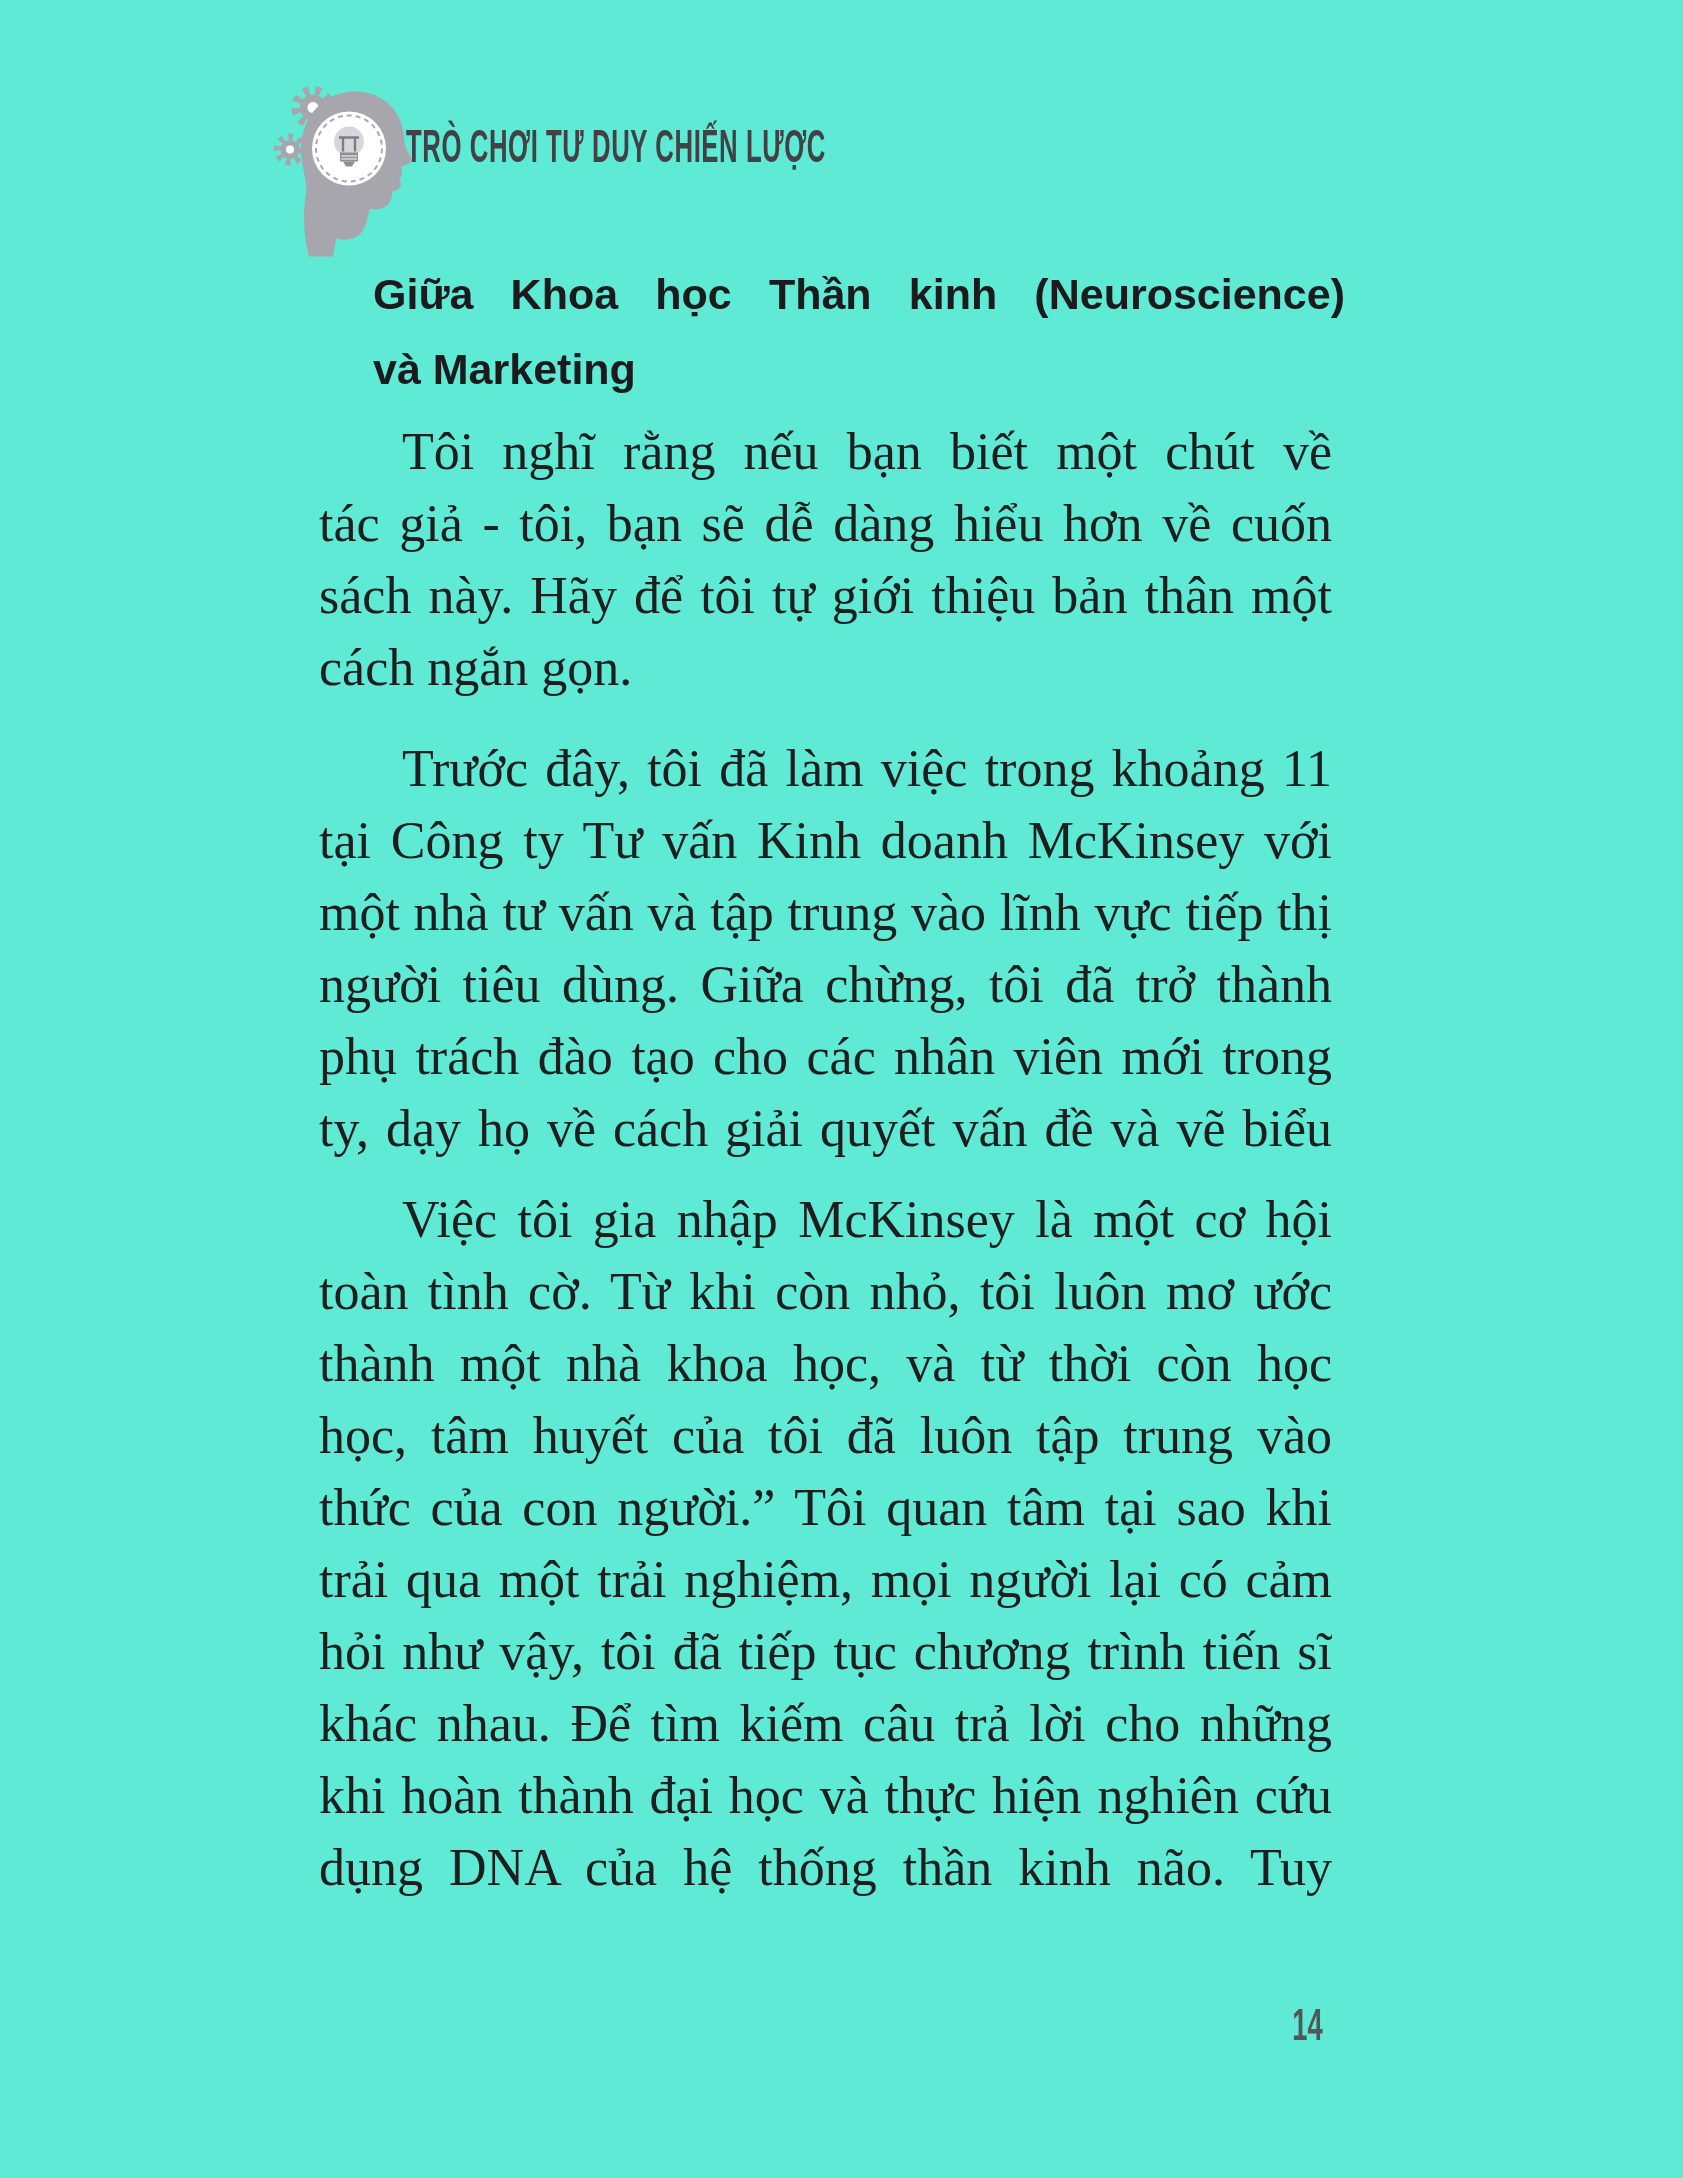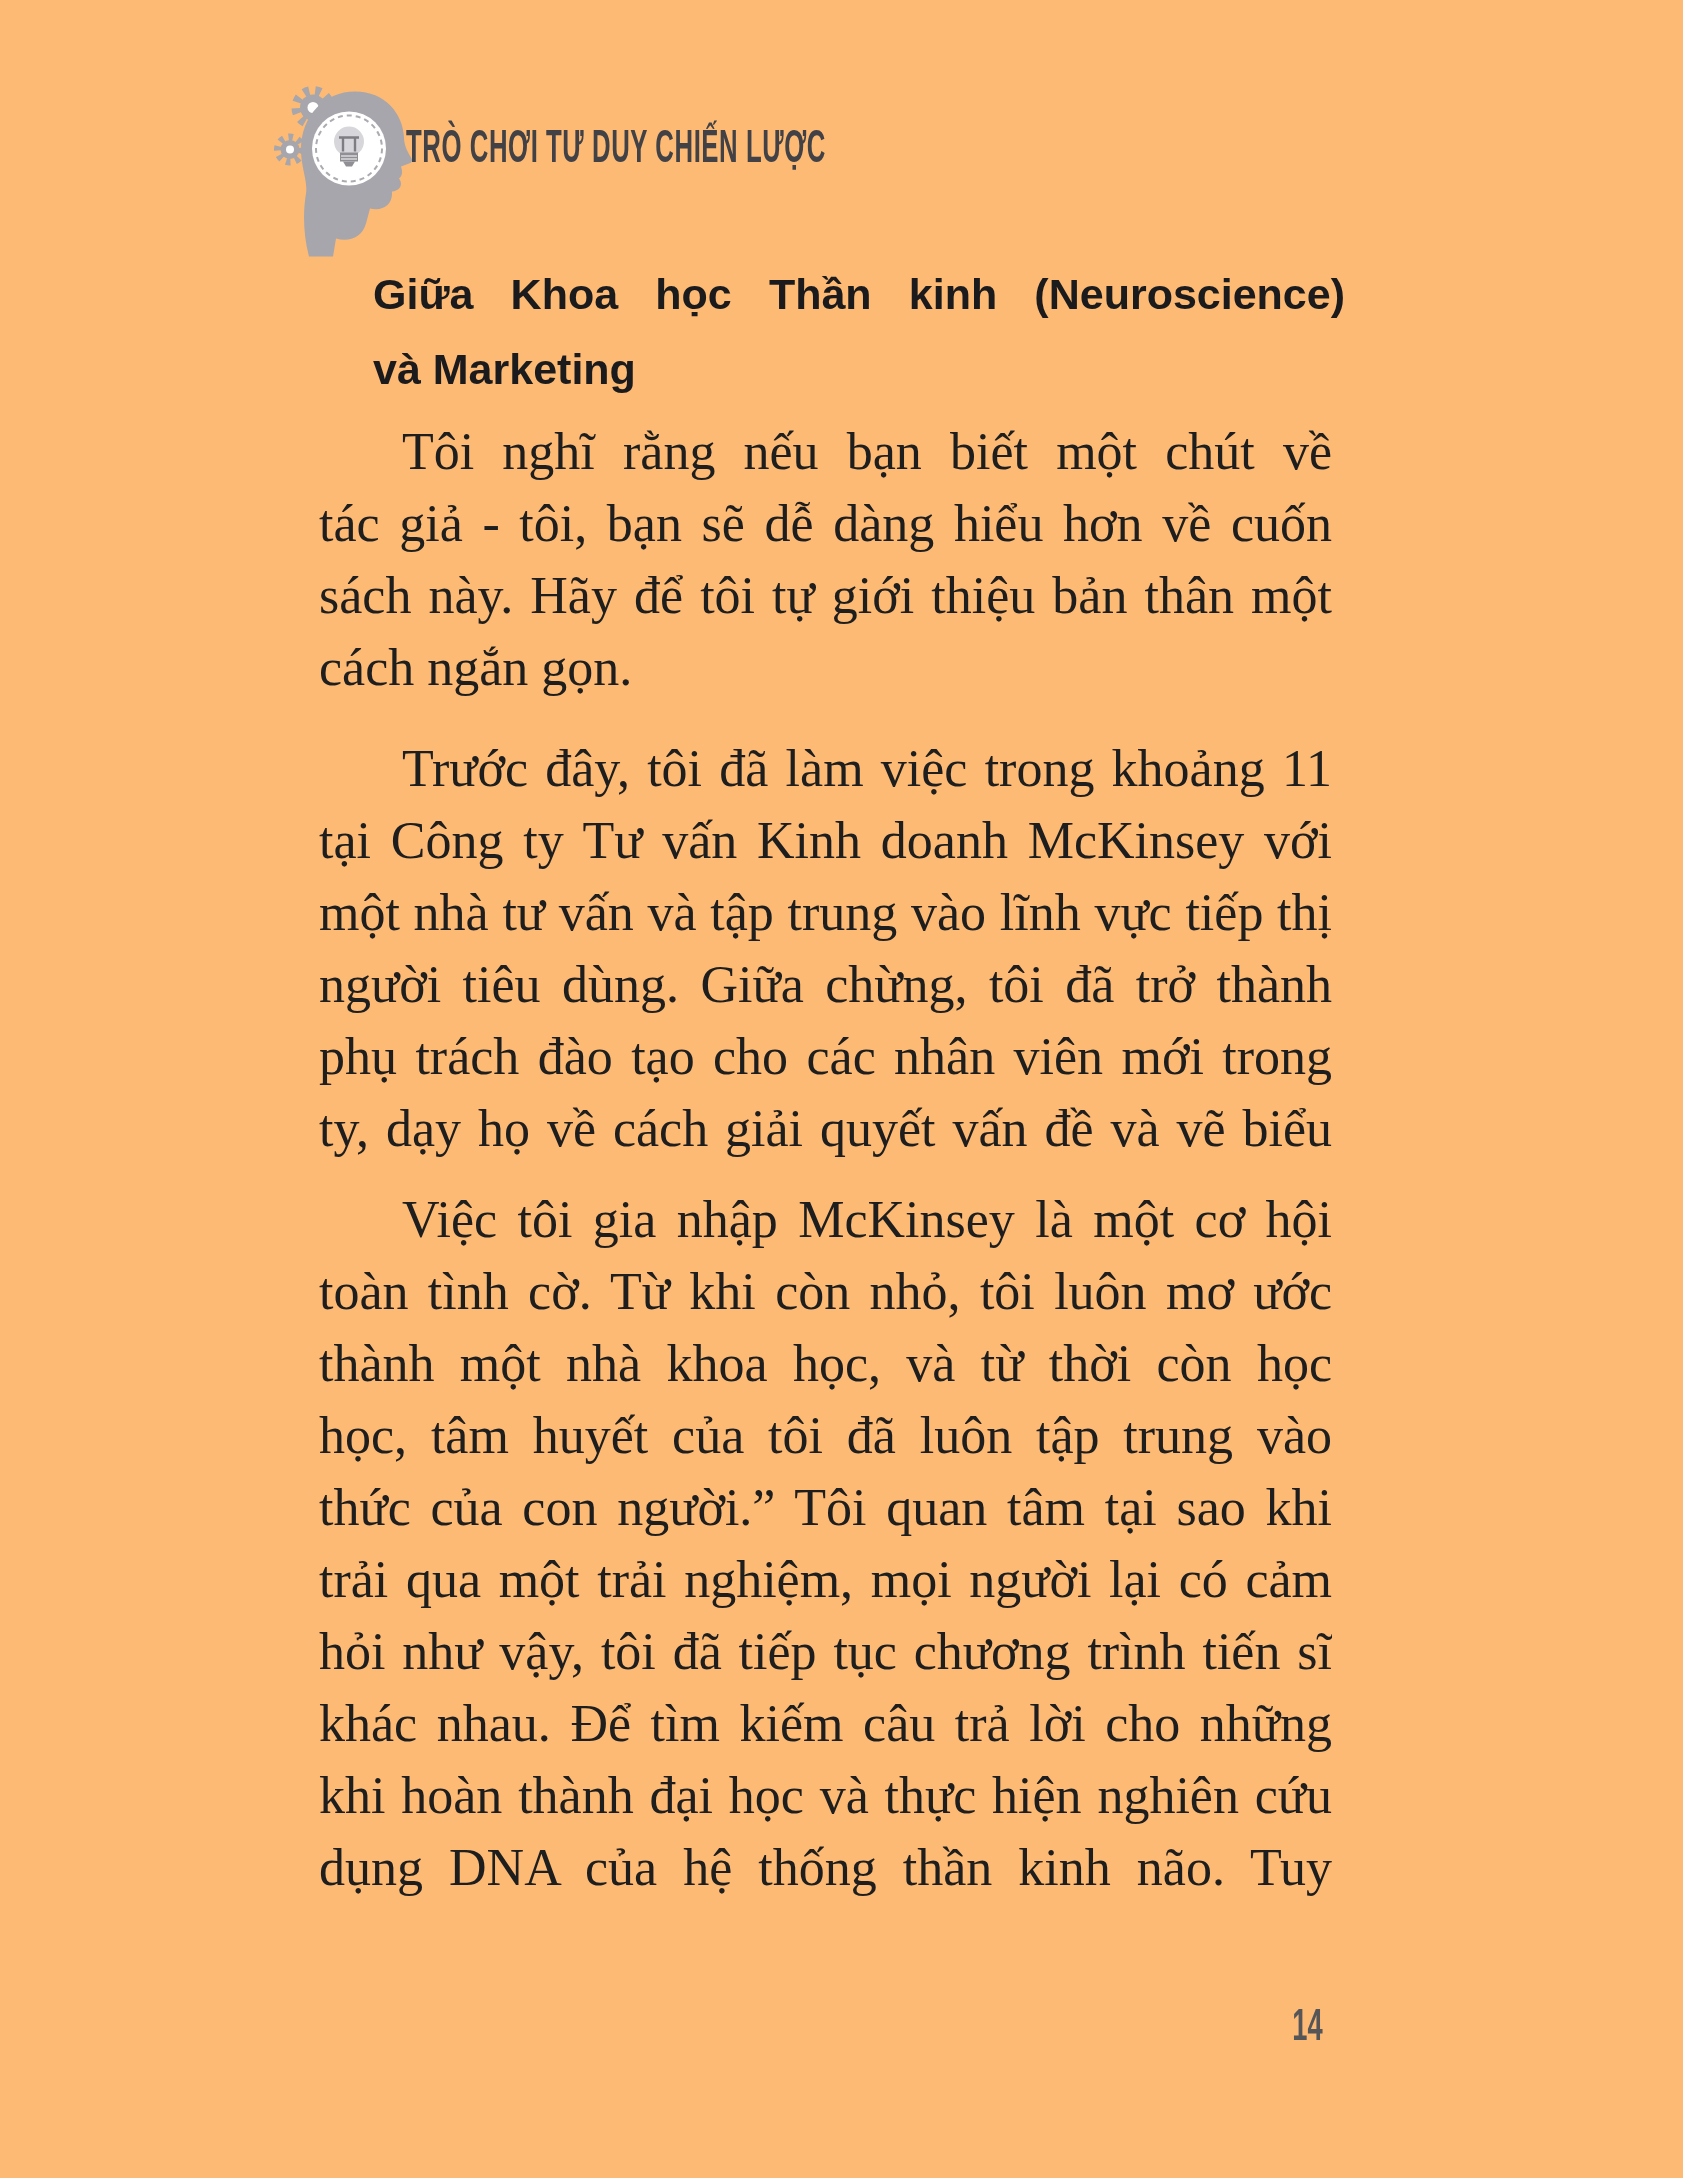--- a/index.html
+++ b/index.html
@@ -1,17 +1,17 @@
 <!DOCTYPE html>
 <html><head>
 <meta charset="utf-8">
 <style>
   html,body{margin:0;padding:0;background:#ffffff;}
   .page{
-    position:relative;width:1683px;height:2178px;background:#fdba74;overflow:hidden;
+    position:relative;width:1683px;height:2178px;background:#5eead4;overflow:hidden;
     font-family:"Liberation Serif", serif;color:#1e1e1e;
   }
   
   .brand-logo{position:absolute;left:273px;top:71px;width:150px;height:186px;}
   .brand-title{
     position:absolute;left:406px;top:121px;
     font-family:"Liberation Sans", sans-serif;font-weight:700;font-size:46px;line-height:50px;
     color:#424246;white-space:nowrap;letter-spacing:1px;
     transform:scaleX(0.56);transform-origin:left top;
   }

